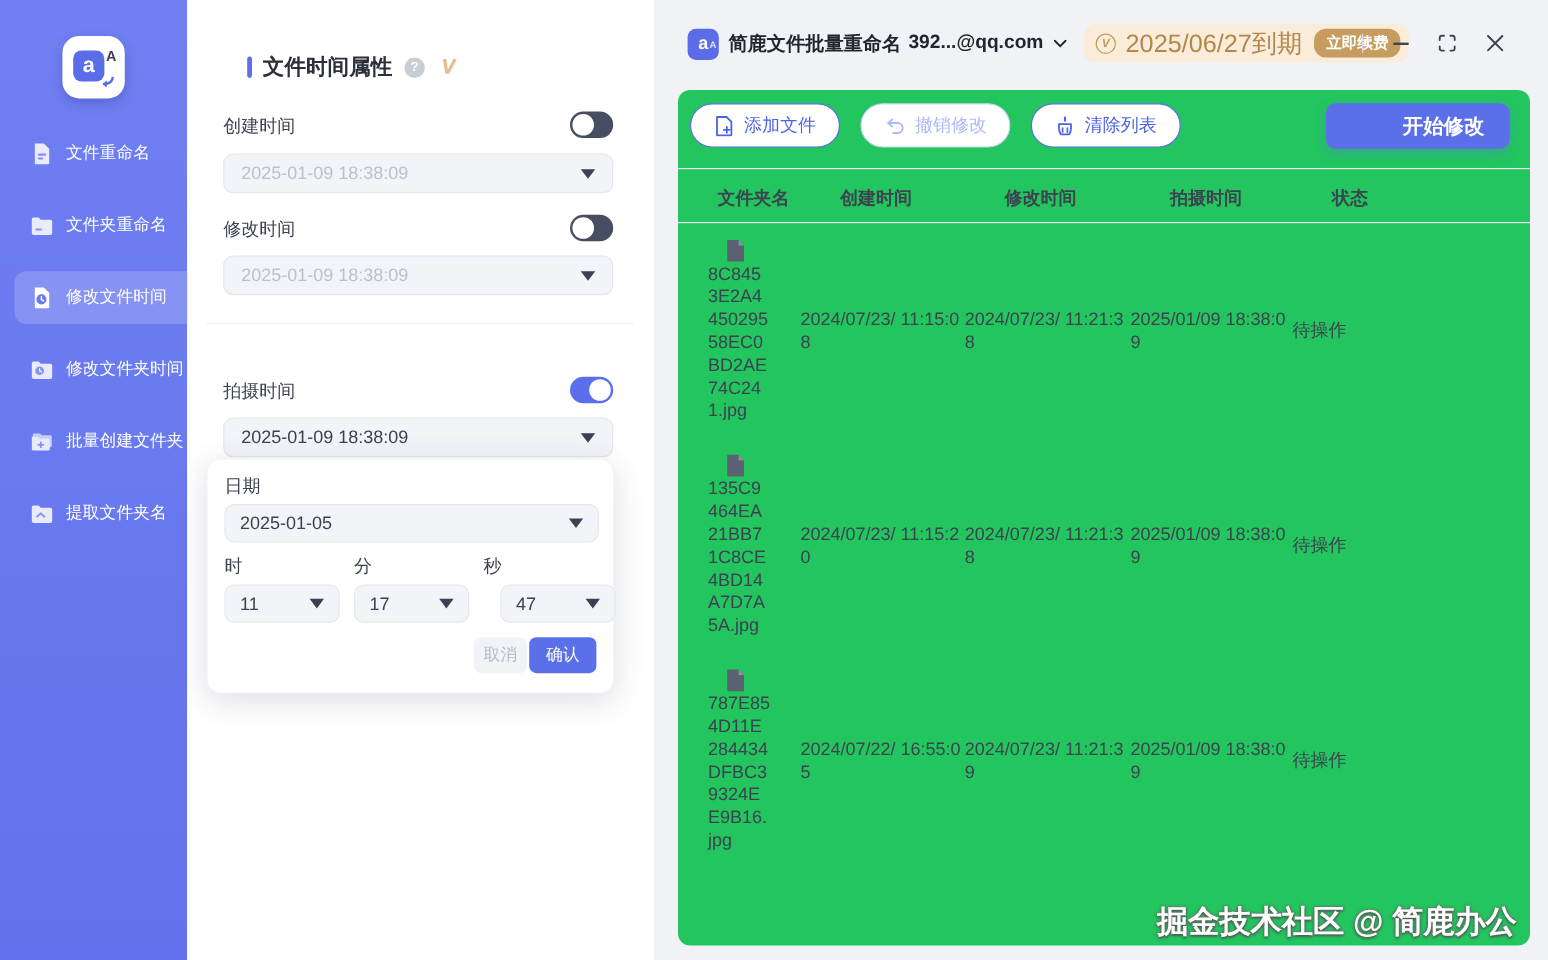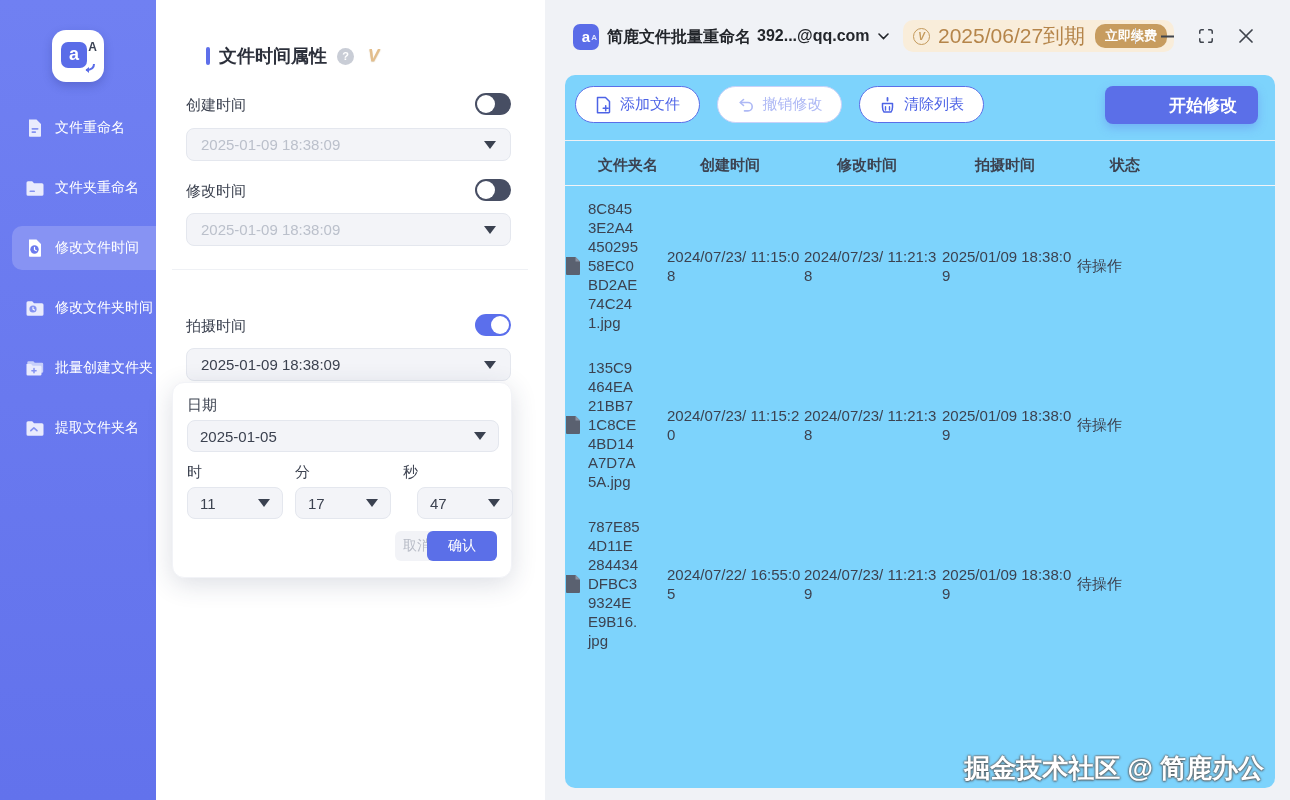--- a/index.html
+++ b/index.html
@@ -48,21 +48,21 @@
   
   .popup { position:absolute; left:16px; top:382px; width:340px; height:196px; background:#fff;
            border-radius:12px; box-shadow:0 6px 26px rgba(40,48,90,.16); border:1px solid #F2F3F7; }
   .popup .p-label { position:absolute; font-size:15px; color:#3C4250; }
   .popup .p-select { position:absolute; height:32px; background:#F3F4F8; border:1px solid #E4E7EE;
                      border-radius:8px; display:flex; align-items:center; padding:0 12px; font-size:15px;
                      color:#3C4250; cursor:pointer; }
   .popup .p-select .val { flex:1; }
   .btn-cancel { position:absolute; right:72px; bottom:16px; width:44px; height:30px; background:#F2F3F7;
                 border:none; border-radius:6px; color:#B7BBC6; font-size:14px; cursor:pointer; font-family:inherit; }
-  .btn-confirm { position:absolute; right:14px; bottom:16px; width:70px; height:30px; background:#5B6FE8;
+  .btn-confirm { position:absolute; right:14px; bottom:16px; width:56px; height:30px; background:#5B6FE8;
                  border:none; border-radius:6px; color:#fff; font-size:14px; cursor:pointer; font-family:inherit; }
 
   
   .main { position:absolute; left:545px; top:0; width:745px; height:800px; background:#F0F2F6; }
   .titlebar { position:absolute; left:0; top:0; width:745px; height:75px; }
   .mini-logo { position:absolute; left:28px; top:24px; width:26px; height:26px; background:#5A6CE8;
                border-radius:7px; color:#fff; font-weight:bold; font-size:15px; text-align:center; line-height:25px; }
   .mini-logo .sub { position:absolute; right:2px; top:1px; font-size:8px; color:#DDE3FF; }
   .app-title { position:absolute; left:62px; top:27px; font-size:16px; font-weight:bold; color:#23262B; }
   .account { position:absolute; left:212px; top:27px; font-size:16px; font-weight:bold; color:#23262B;
@@ -72,38 +72,38 @@
              display:flex; align-items:center; padding:0 7px 0 10px; cursor:pointer; }
   .vip-circle { width:17px; height:17px; border:1.5px solid #C49A5C; border-radius:50%; color:#C49A5C;
                 font-size:10px; font-weight:bold; font-style:italic; text-align:center; line-height:16px; }
   .expiry { margin:0 10px 0 8px; color:#B5854A; font-size:21px; }
   .renew { background:#C79C5F; color:#fff; font-size:13px; font-weight:bold; border:none; border-radius:10px;
            padding:3px 10px; cursor:pointer; font-family:inherit; }
   .tb-sep { position:absolute; left:590px; top:28px; width:1px; height:16px; background:#D8DAE0; }
   .win-btn { position:absolute; top:26px; width:20px; height:20px; display:flex; align-items:center;
              justify-content:center; cursor:pointer; }
 
-  .card { position:absolute; left:20px; top:75px; width:710px; height:713px; background:#7dd3fc; border-radius:10px; }
+  .card { position:absolute; left:20px; top:75px; width:710px; height:713px; background:#22c55e; border-radius:10px; }
   .tool-btn { position:absolute; top:11px; height:37px; border-radius:19px; background:#fff;
               border:1px solid #5B6FE8; color:#4D63E6; font-size:15px; display:flex; align-items:center;
               justify-content:center; gap:8px; cursor:pointer; font-family:inherit; }
   .tool-btn.disabled { border-color:#C9D1F8; color:#AEB9F5; }
   .start-btn { position:absolute; top:11px; right:17px; width:153px; height:38px; background:#5B6FE8;
                border:none; border-radius:8px; color:#fff; font-size:17px; font-weight:bold; cursor:pointer;
                box-shadow:0 4px 10px rgba(91,111,232,.35); font-family:inherit;padding-left:43px; }
   .card-div { position:absolute; left:0; top:65px; width:710px; height:1px; background:#F0F1F4; }
 
   .grid { display:grid; grid-template-columns:102px 137px 138px 135px 1fr; padding-left:33px; }
   .thead { position:absolute; left:0; top:70px; width:710px; height:41px; align-items:center;
            border-bottom:1px solid #F2F3F6; }
   .thead span { font-size:15px; font-weight:bold; color:#3C4250; }
   .tbody { position:absolute; left:0; top:111px; width:710px; }
   .trow { align-items:center; padding:13px 0; }
   .cell { font-size:15px; color:#3C4250; line-height:19px; }
-  .name-cell { display:flex; align-items:center; }
+  .name-cell { display:flex; align-items:center;flex-direction:column; }
   .file-ic { flex:0 0 auto; margin-right:7px; }
   .fname { width:52px; word-break:break-all; }
   .t-created,.t-modified { width:112px; word-break:break-all; }
   .t-shot { width:118px; word-break:break-all; }
 
   .watermark { position:absolute; right:26px; bottom:14px; font-size:26px; font-weight:bold; color:#FFFFFF;
                text-shadow:0 1px 2px rgba(80,80,80,.85), 0 -1px 1px rgba(120,120,120,.55),
                            1px 0 2px rgba(100,100,100,.6), -1px 0 2px rgba(100,100,100,.6); white-space:nowrap; }
 </style>
 </head>

